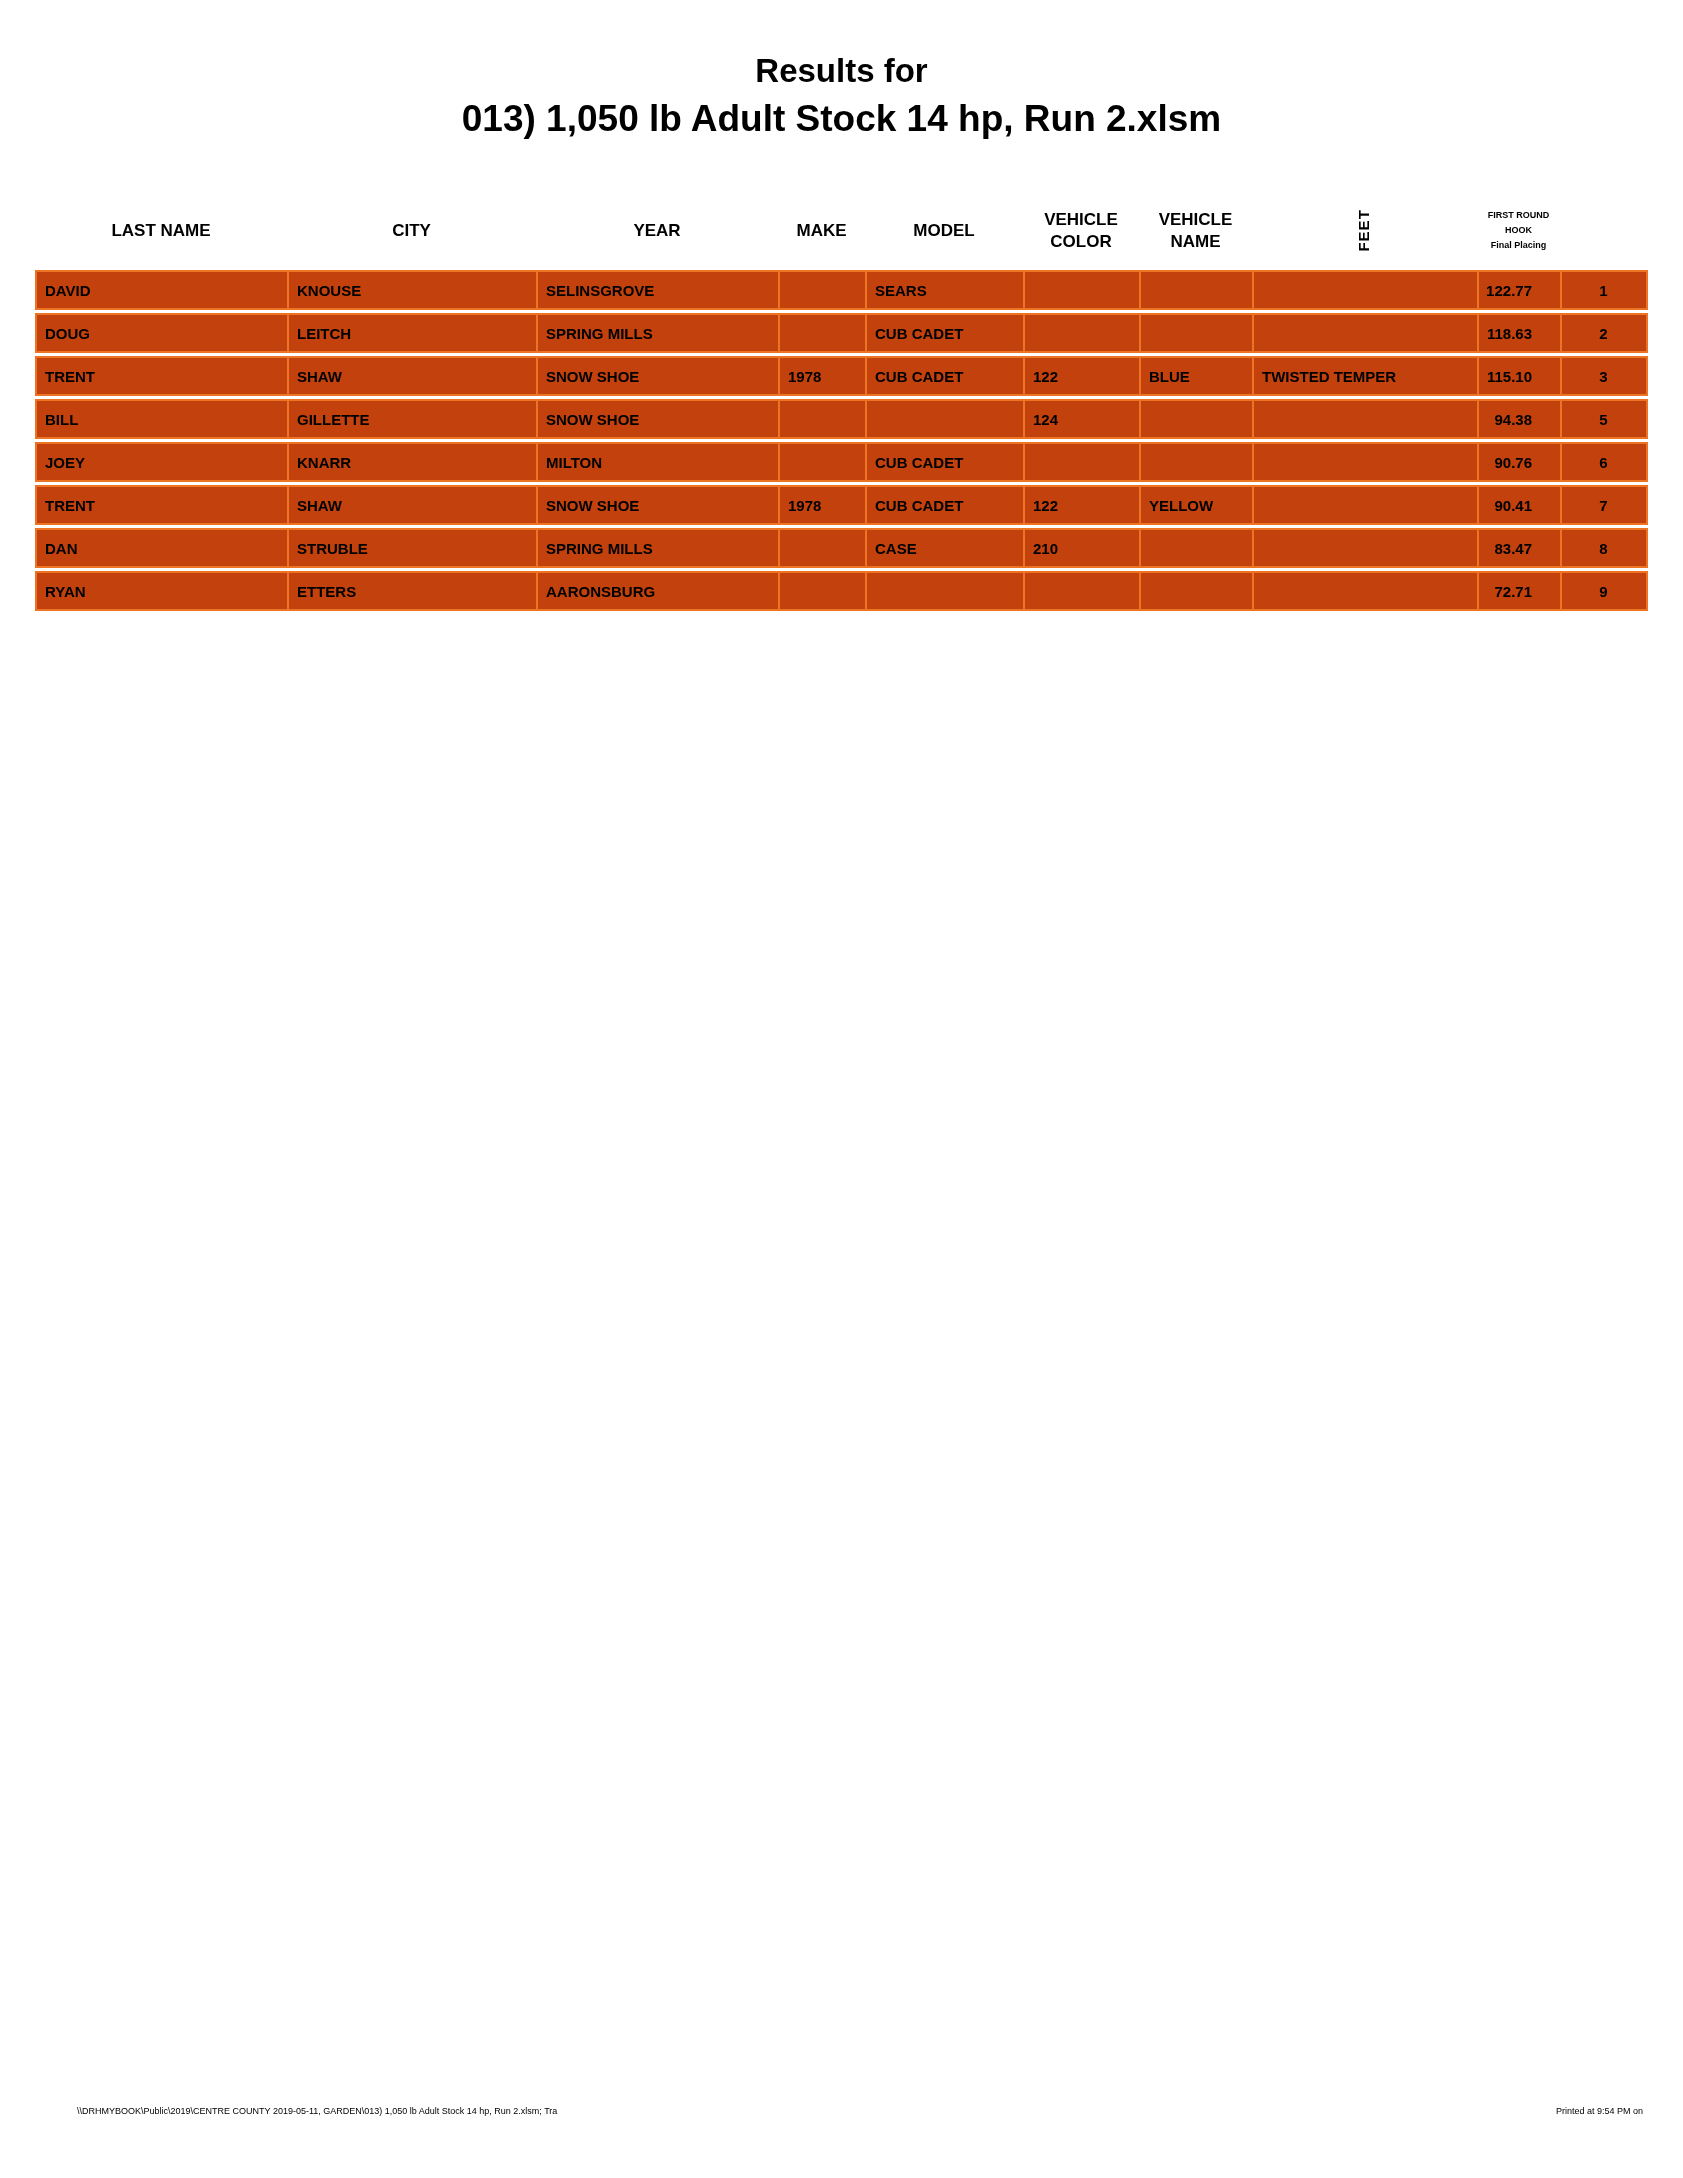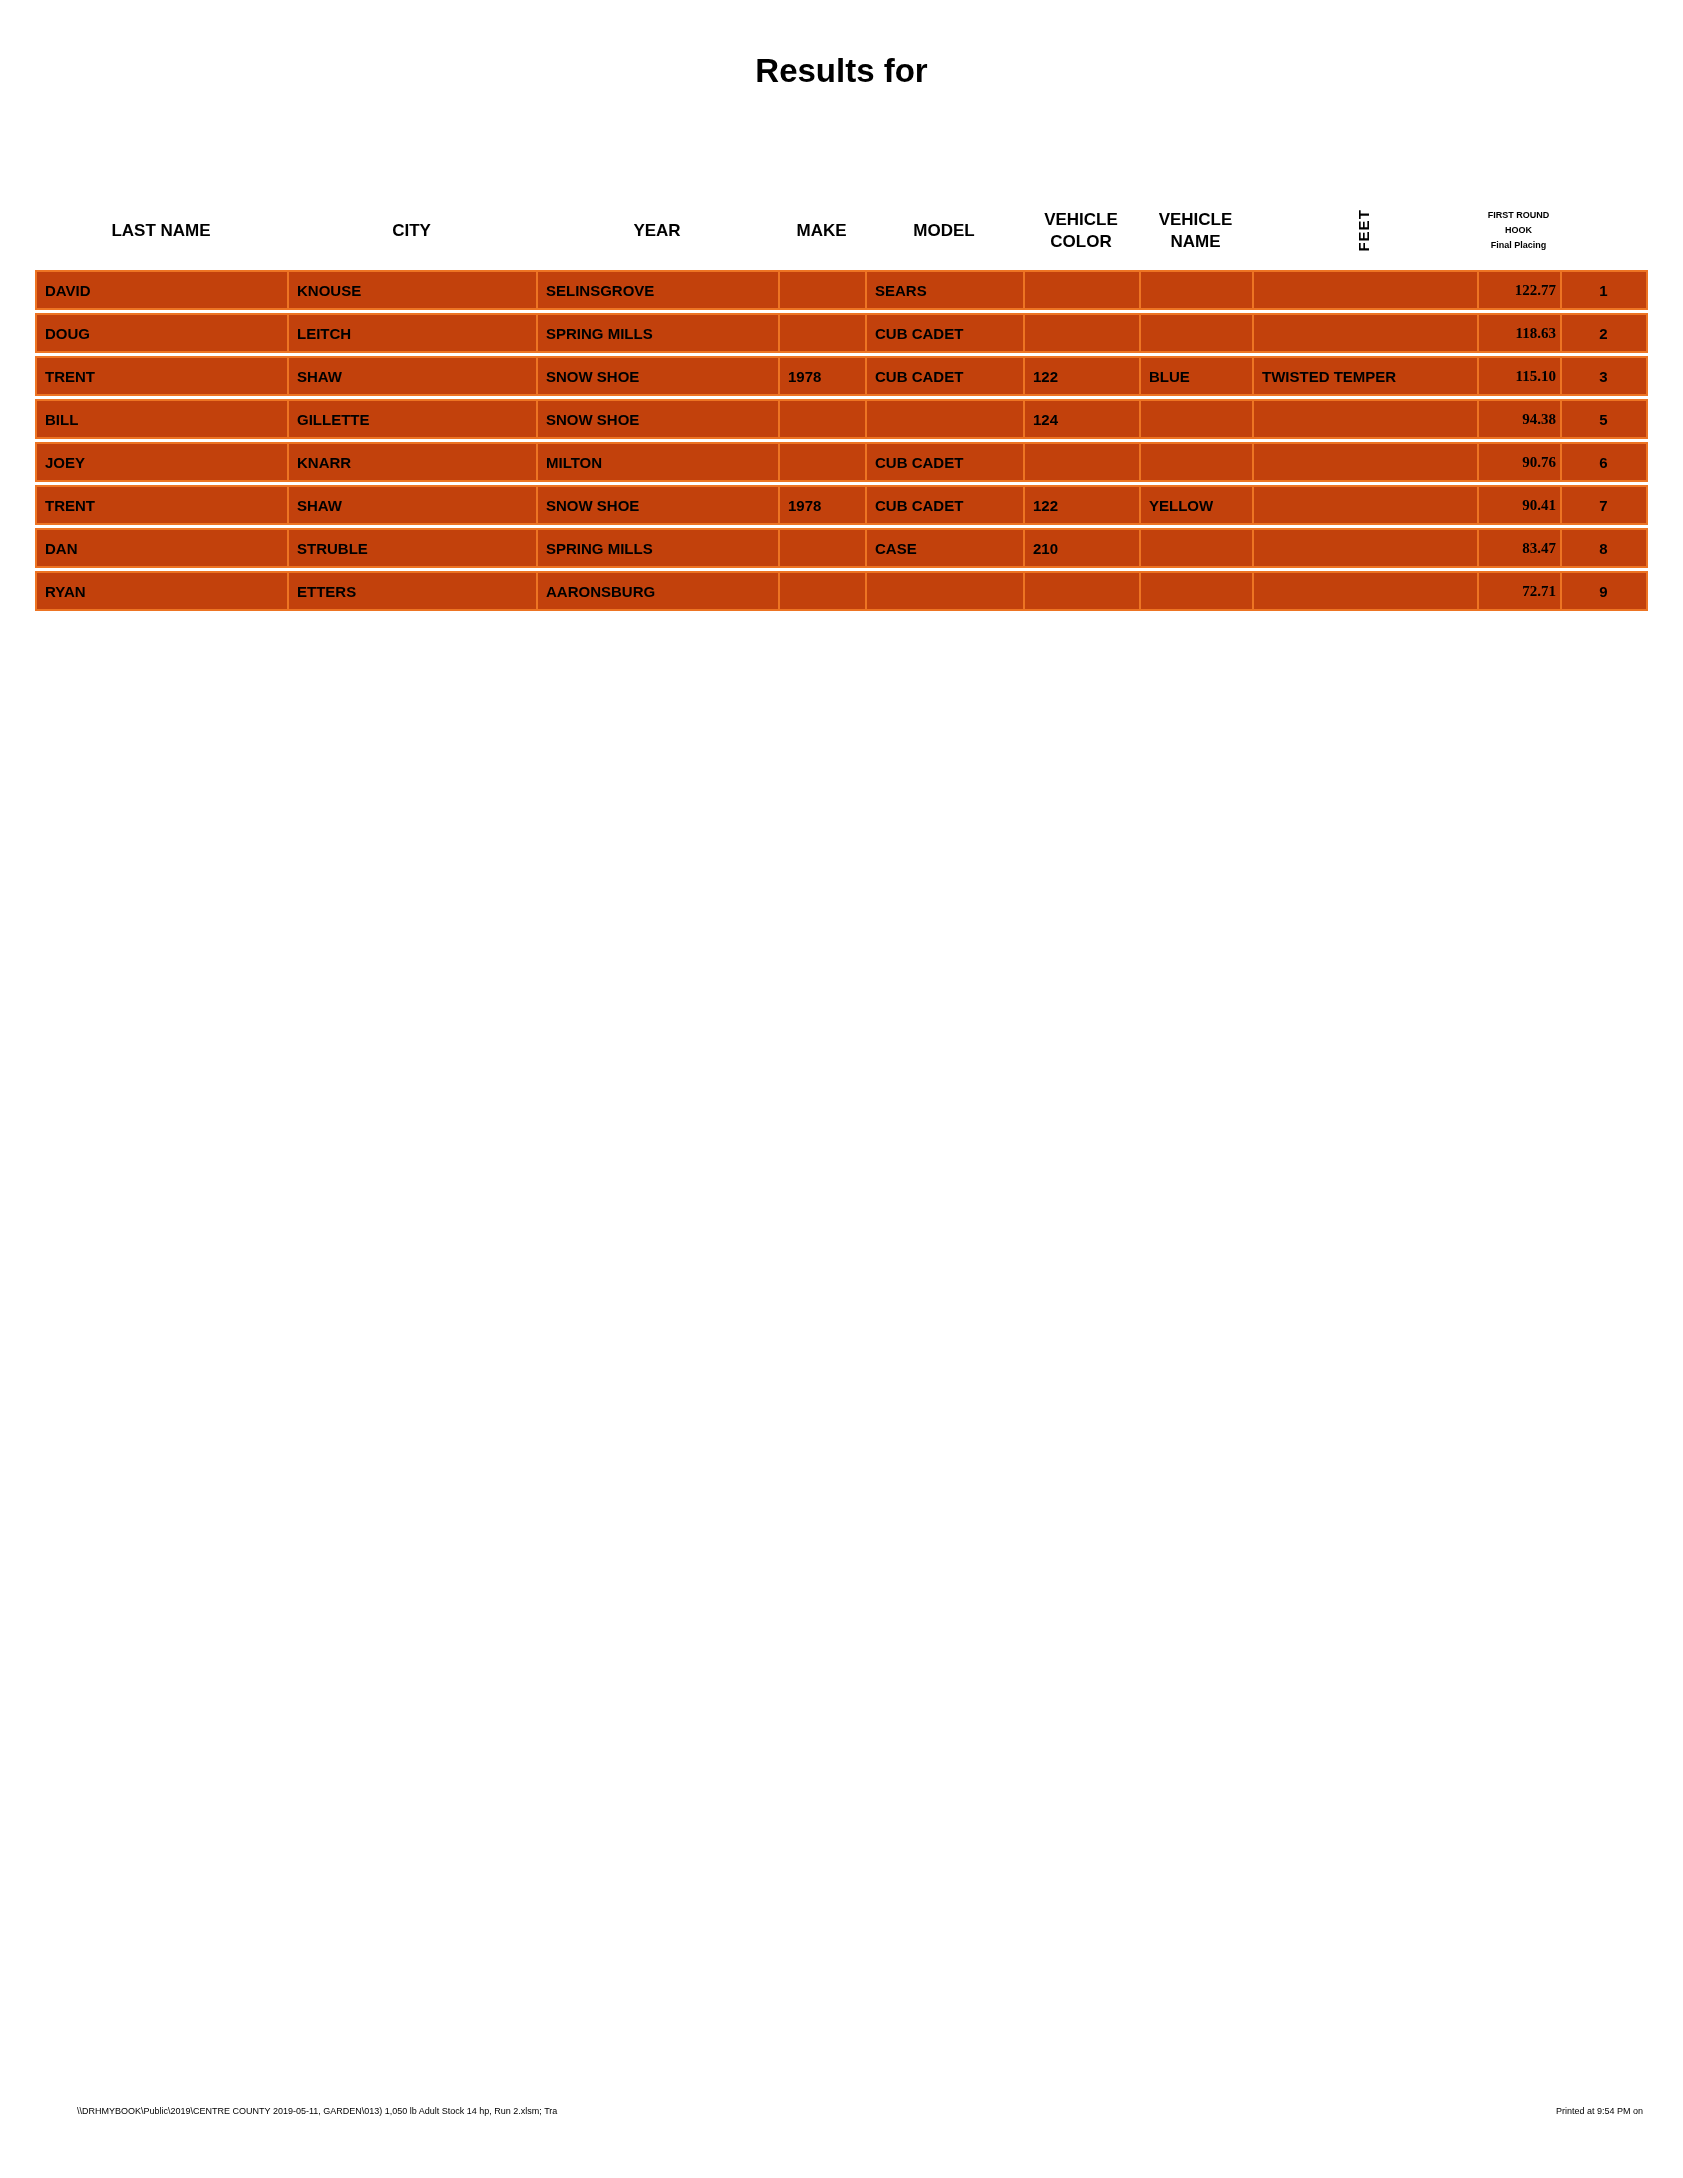--- a/index.html
+++ b/index.html
@@ -31,39 +31,40 @@
   .row {
     width: 1613px; height: 40px; box-sizing: border-box;
     border: 2px solid var(--orange); margin-bottom: 3px; background: #c2410c; text-align: right;
   }
   .cell {
     box-sizing: border-box; border-right: 2px solid var(--orange);
     display: flex; align-items: center; overflow: hidden;
     font-size: 15px; font-weight: bold; padding-left: 8px; white-space: nowrap;
   }
   .cell:last-child { border-right: none; }
-  .cell.feet { justify-content: flex-end; padding-left: 0; padding-right: 4px; font-family: Liberation Serif, serif; }
+  .cell.feet { justify-content: flex-end; padding-left: 0; padding-right: 28px; }
   .cell.place { justify-content: center; padding-left: 0; }
 
   .footer-left {
     position: absolute; left: 33px; top: 2106px; font-size: 9px; color: #000;
     white-space: nowrap;
     margin-left: 44px;
   }
   .footer-right {
     position: absolute; right: 40px; top: 2106px; font-size: 9px; color: #000;
     white-space: nowrap;
     padding-left: 12px;
   }
 </style>
 </head>
 <body>
 
 <div class="title-block">
   <div class="title-line1">Results for</div>
+  <div class="title-line2">013) 1,050 lb Adult Stock 14 hp, Run 2.xlsm</div>
 </div>
 
 <div class="header-band colgrid">
   <div class="hcell">LAST NAME</div>
   <div class="hcell">CITY</div>
   <div class="hcell">YEAR</div>
   <div class="hcell">MAKE</div>
   <div class="hcell">MODEL</div>
   <div class="hcell">VEHICLE COLOR</div>
   <div class="hcell">VEHICLE NAME</div>

